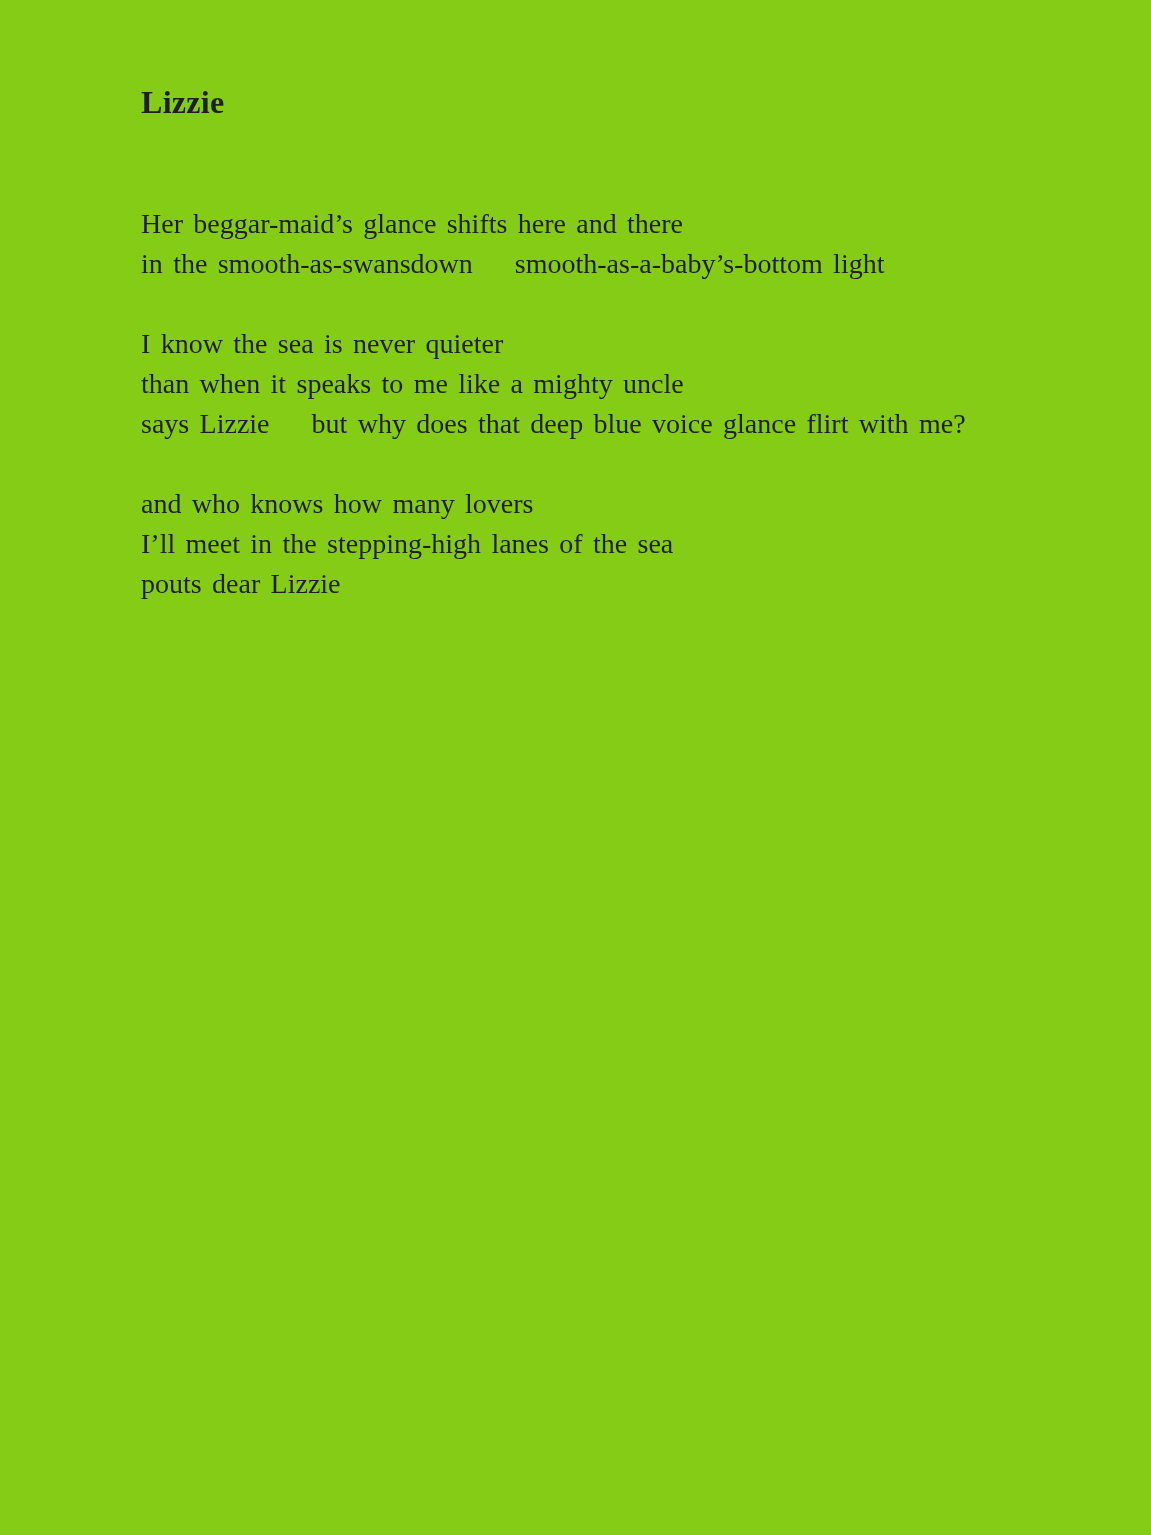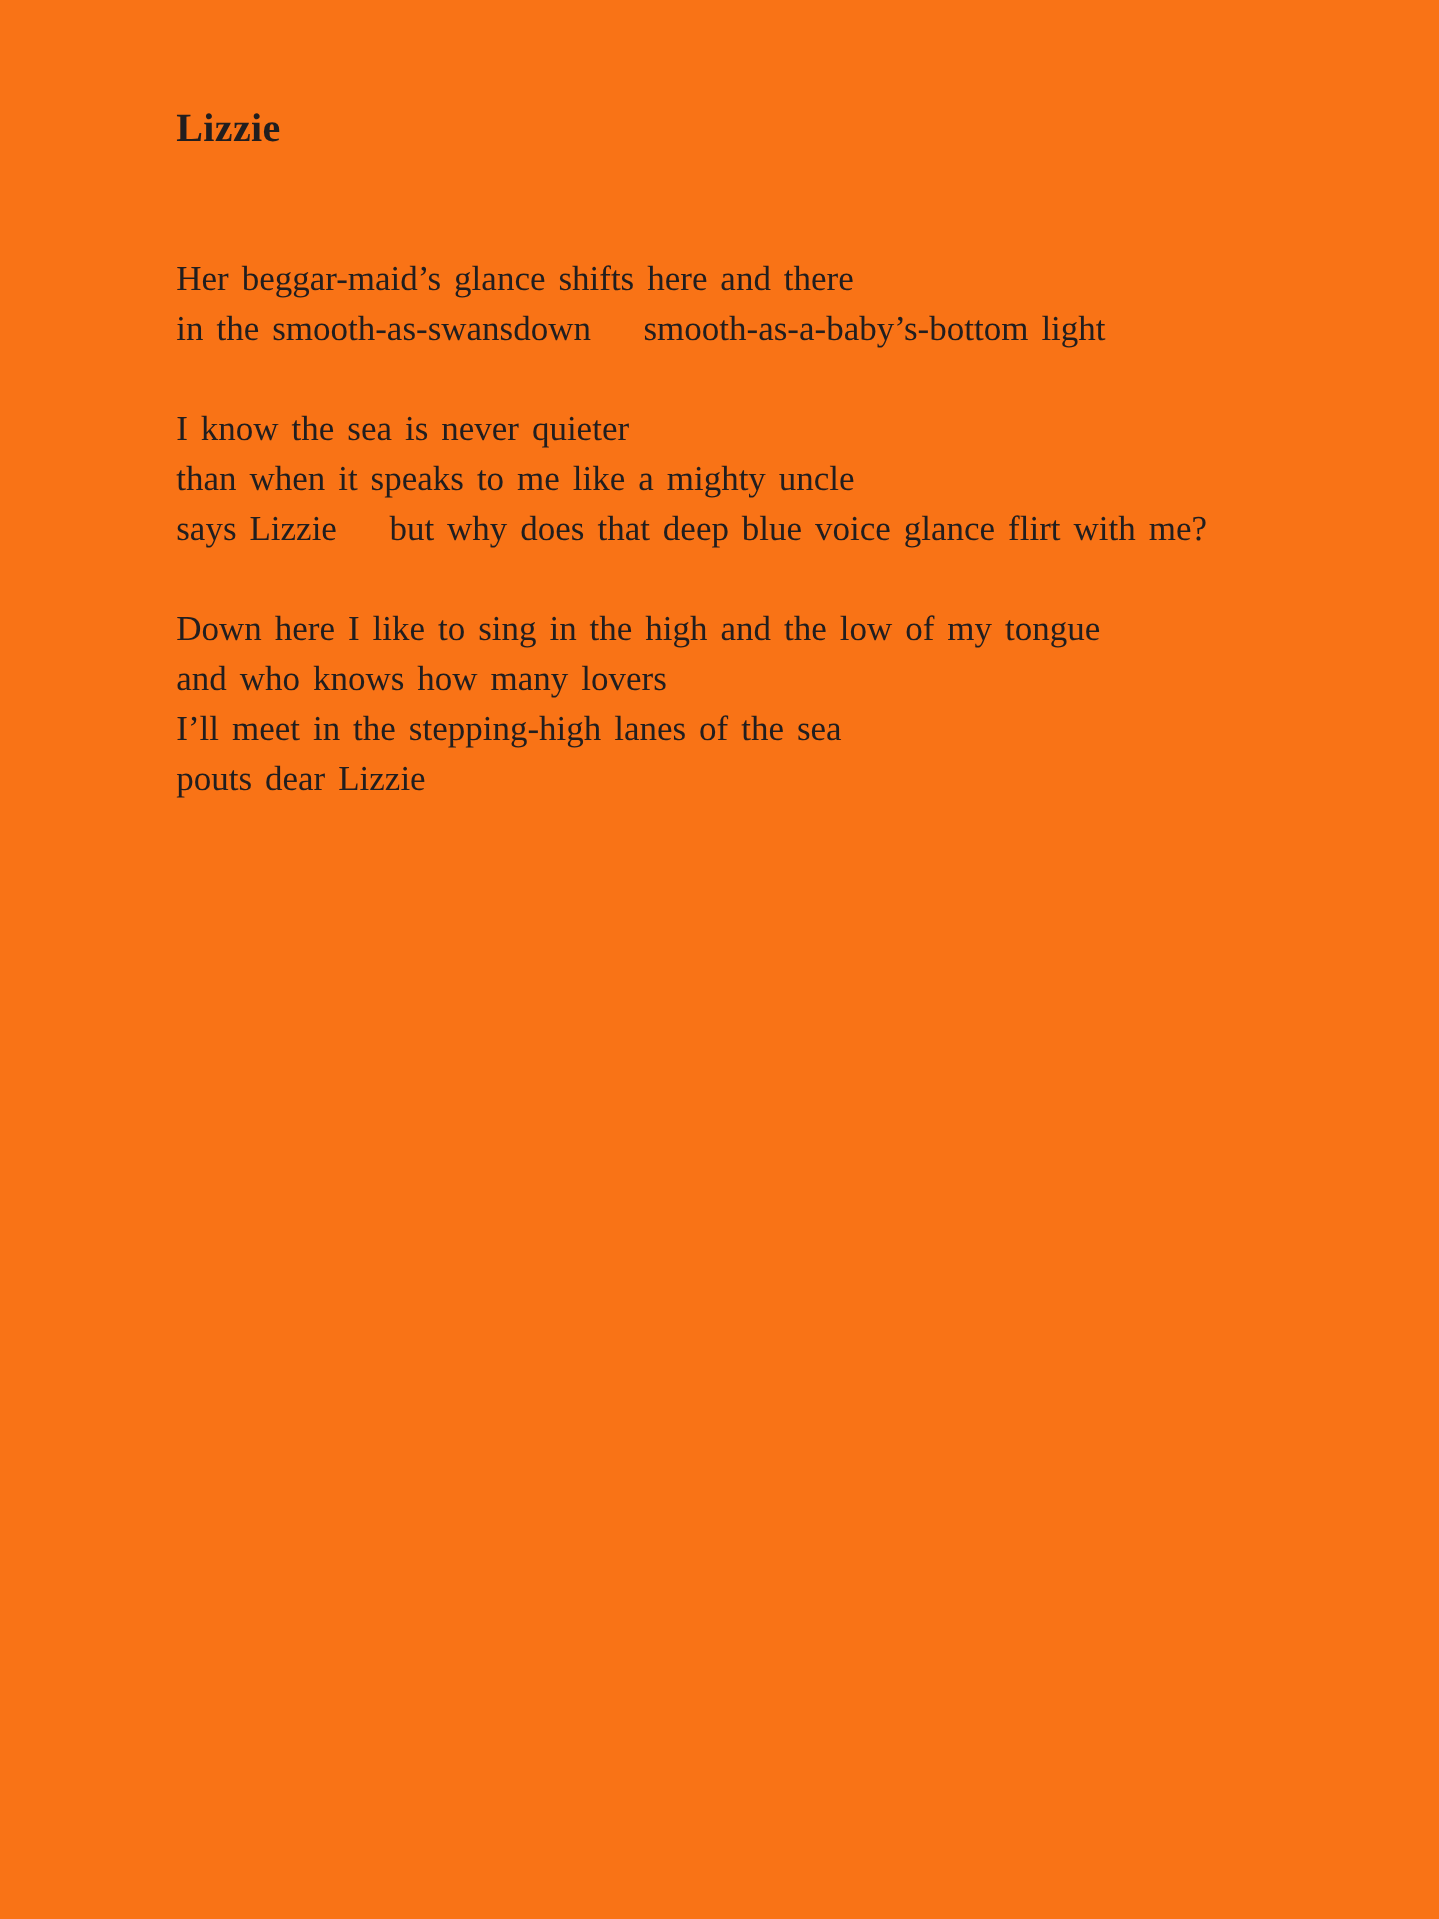--- a/index.html
+++ b/index.html
@@ -4,21 +4,21 @@
 <style>
   html, body {
     margin: 0;
     padding: 0;
     background: #ffffff;
   }
   .page {
     position: relative;
     width: 1151px;
     height: 1535px;
-    background: #f97316;
+    background: #84cc16;
     font-family: "Liberation Serif", serif;
     color: #211e1f;
     overflow: hidden;
   }
   .content {
     position: absolute;
     left: 141px;
     top: 82px;
     width: 960px;
   }
@@ -56,21 +56,20 @@
         <div class="line">in the smooth-as-swansdown  smooth-as-a-baby’s-bottom light</div>
       </div>
 
       <div class="stanza">
         <div class="line">I know the sea is never quieter</div>
         <div class="line">than when it speaks to me like a mighty uncle</div>
         <div class="line">says Lizzie  but why does that deep blue voice glance flirt with me?</div>
       </div>
 
       <div class="stanza">
-        <div class="line">Down here I like to sing in the high and the low of my tongue</div>
         <div class="line">and who knows how many lovers</div>
         <div class="line">I’ll meet in the stepping-high lanes of the sea</div>
         <div class="line">pouts dear Lizzie</div>
       </div>
 
     </div>
   </div>
 </div>
 
 </body></html>

